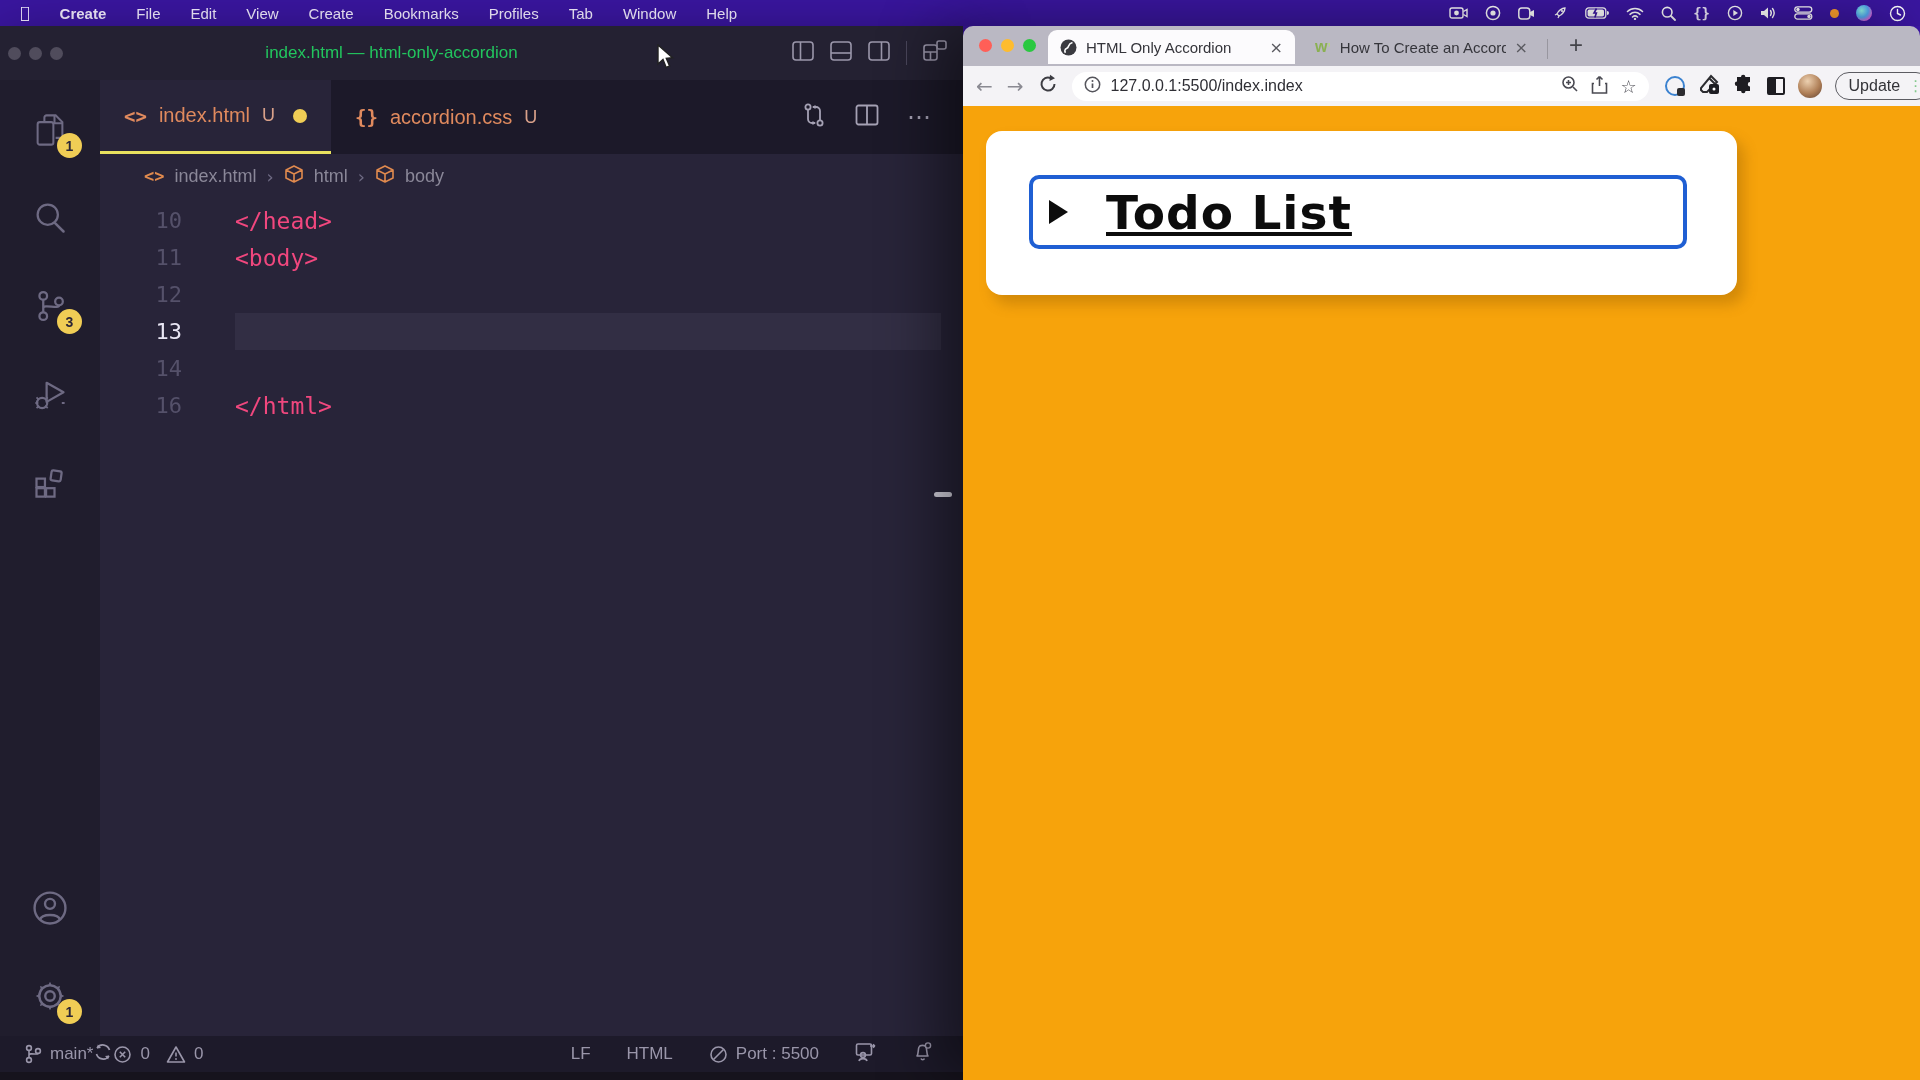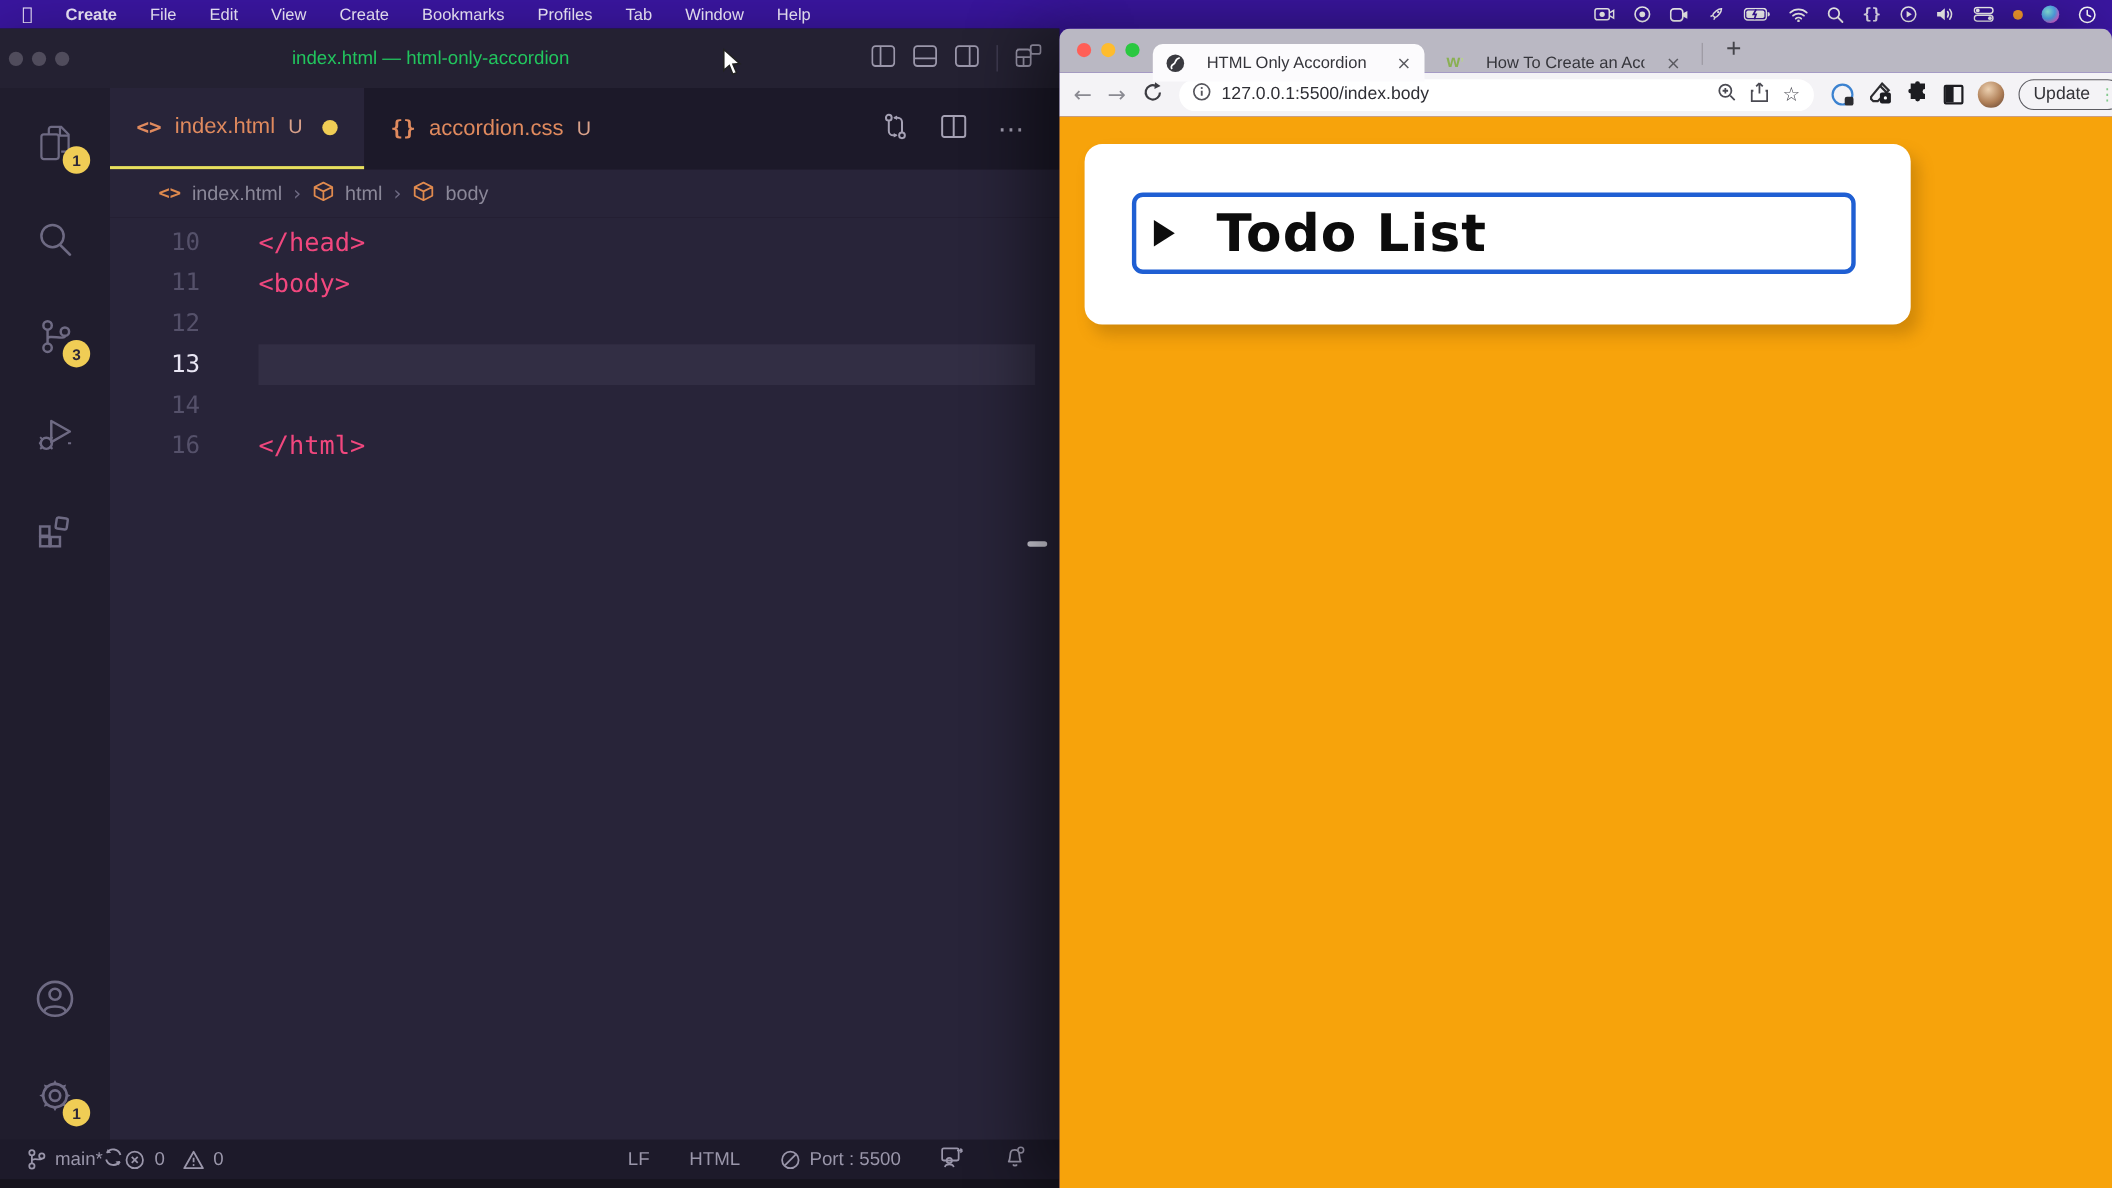--- a/index.html
+++ b/index.html
@@ -78,22 +78,22 @@
   .st-group { display:flex; align-items:center; gap:8px; }
 
   
   .chrome { position:absolute; left:963px; top:26px; width:957px; height:1054px;
     border-radius:10px 10px 0 0; box-shadow:-25px 0 60px rgba(0,0,0,.45);
     display:flex; flex-direction:column; overflow:hidden; }
   .c-tabstrip { position:relative; height:40px; background:#bab8c3; flex:none; }
   .c-lights { position:absolute; left:16px; top:13px; display:flex; gap:9px; }
   .c-light { width:13px; height:13px; border-radius:50%; }
   .c-red { background:#ff5f57; } .c-yellow { background:#febc2e; } .c-green { background:#2ac840; }
-  .c-tab { position:absolute; top:14px; height:34px; display:flex; align-items:center;
-    gap:20px; padding:16px 12px; font-size:15px; color:#35353b; }
+  .c-tab { position:absolute; top:4px; height:34px; display:flex; align-items:center;
+    gap:9px; padding:16px 12px; font-size:15px; color:#35353b; }
   .c-tab.active { left:85px; width:247px; background:#fcfbfd; border-radius:9px 9px 0 0; }
   .c-tab.inactive { left:340px; width:237px; }
   .c-tab .title { flex:1; overflow:hidden; white-space:nowrap; }
   .c-close { color:#5a5a60; font-size:16px; font-family:"DejaVu Sans",sans-serif; }
   .c-tabsep { position:absolute; left:584px; top:13px; width:1px; height:20px; background:#98969f; }
   .c-newtab { position:absolute; left:596px; top:2px; width:34px; height:34px; display:flex;
     align-items:center; justify-content:center; font-size:24px; color:#44444a; }
   .favicon-globe { width:17px; height:17px; flex:none; }
   .wk-w { font-weight:bold; font-size:16px; color:#8ab052; flex:none; }
   .wk-w i { font-style:normal; color:#b8d48a; font-size:12px; }
@@ -121,21 +121,21 @@
 
   .c-page { flex:1; background:#f7a30b; position:relative; }
   .accordion-card { position:absolute; left:23px; top:25px; width:751px; height:164px;
     background:#ffffff; border-radius:16px; box-shadow:7px 9px 14px rgba(110,70,0,.28); }
   .accordion-summary { position:absolute; left:43px; top:44px; width:658px; height:74px;
     border:4px solid #1f5fd3; border-radius:10px; background:#fff; display:flex;
     align-items:center; padding-left:16px; }
   .disclosure-triangle { width:0; height:0; border-left:19px solid #0c0c0c;
     border-top:12px solid transparent; border-bottom:12px solid transparent; flex:none; }
   .accordion-title { margin-left:38px; font-size:47px; font-weight:900; color:#0c0c0c;
-    letter-spacing:1px; font-family:"DejaVu Sans",sans-serif; }
+    letter-spacing:1px; font-family:"DejaVu Sans",sans-serif;text-decoration:underline; }
 
   .cursor { position:absolute; left:655px; top:44px; z-index:50; }
   svg { flex:none; }
 </style>
 </head>
 <body>
 
 <div class="screen">
 
   <div class="menubar">
@@ -475,21 +475,21 @@
       <span class="nav-reload"><svg width="20" height="20" viewBox="0 0 20 20">
             <path d="M16.5 10 A6.5 6.5 0 1 1 12.5 4" fill="none" stroke="#3c3c42" stroke-width="2"></path>
             <path d="M12 0.8 L17 4.2 L11.5 7 Z" fill="#3c3c42"></path>
           </svg></span>
       <div class="omnibox">
         <span><svg width="17" height="17" viewBox="0 0 17 17">
               <circle cx="8.5" cy="8.5" r="7.2" fill="none" stroke="#55555c" stroke-width="1.5"></circle>
               <path d="M8.5 7.5 V12" stroke="#55555c" stroke-width="1.7"></path>
               <circle cx="8.5" cy="5" r="1" fill="#55555c"></circle>
             </svg></span>
-        <span class="omni-url">127.0.0.1:5500/index.body</span>
+        <span class="omni-url">127.0.0.1:5500/index.index</span>
         <span class="omni-icons">
           <span><svg width="18" height="18" viewBox="0 0 18 18">
                 <circle cx="7.5" cy="7.5" r="5.5" fill="none" stroke="#4a4a52" stroke-width="1.6"></circle>
                 <path d="M5 7.5 h5 M7.5 5 v5 M12 12 L16 16" stroke="#4a4a52" stroke-width="1.6"></path>
               </svg></span>
           <span><svg width="17" height="19" viewBox="0 0 17 19">
                 <path d="M3 8 H1.5 V17.5 H15.5 V8 H14" fill="none" stroke="#4a4a52" stroke-width="1.6" transform="translate(0,0.5) scale(1)"></path>
                 <path d="M8.5 1.5 V11 M8.5 1.5 L5.5 4.5 M8.5 1.5 L11.5 4.5" fill="none" stroke="#4a4a52" stroke-width="1.6"></path>
               </svg></span>
           <span style="font-family:'DejaVu Sans',sans-serif; font-size:18px;">☆</span>

